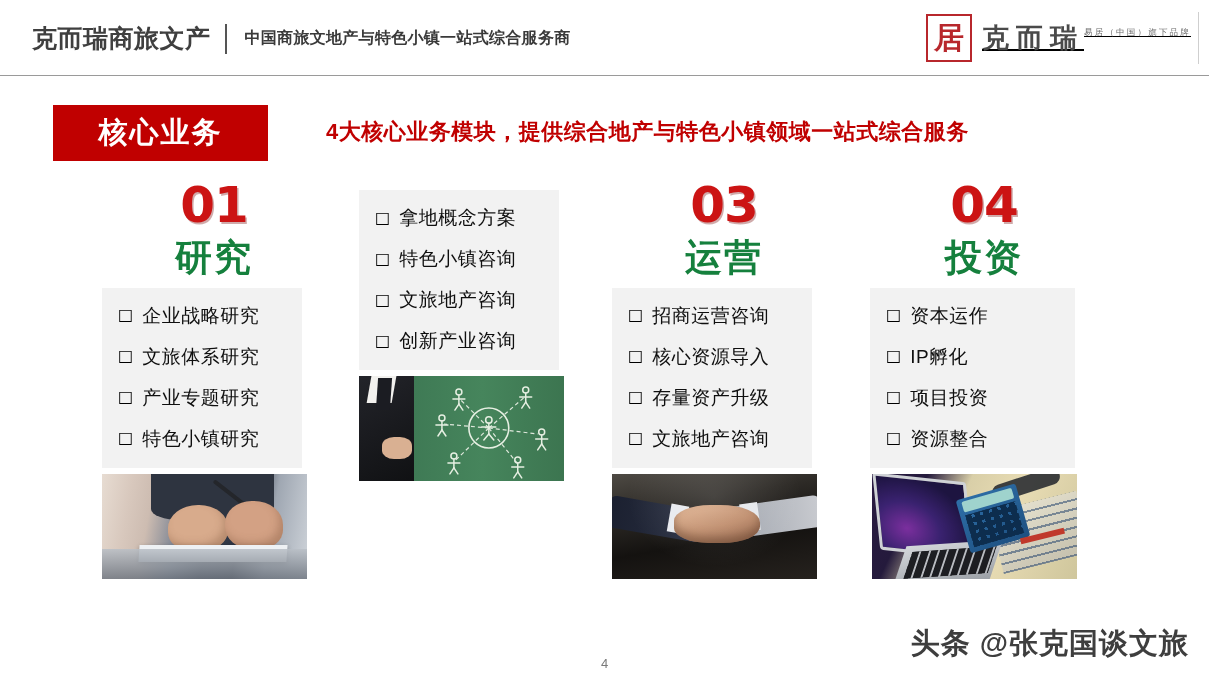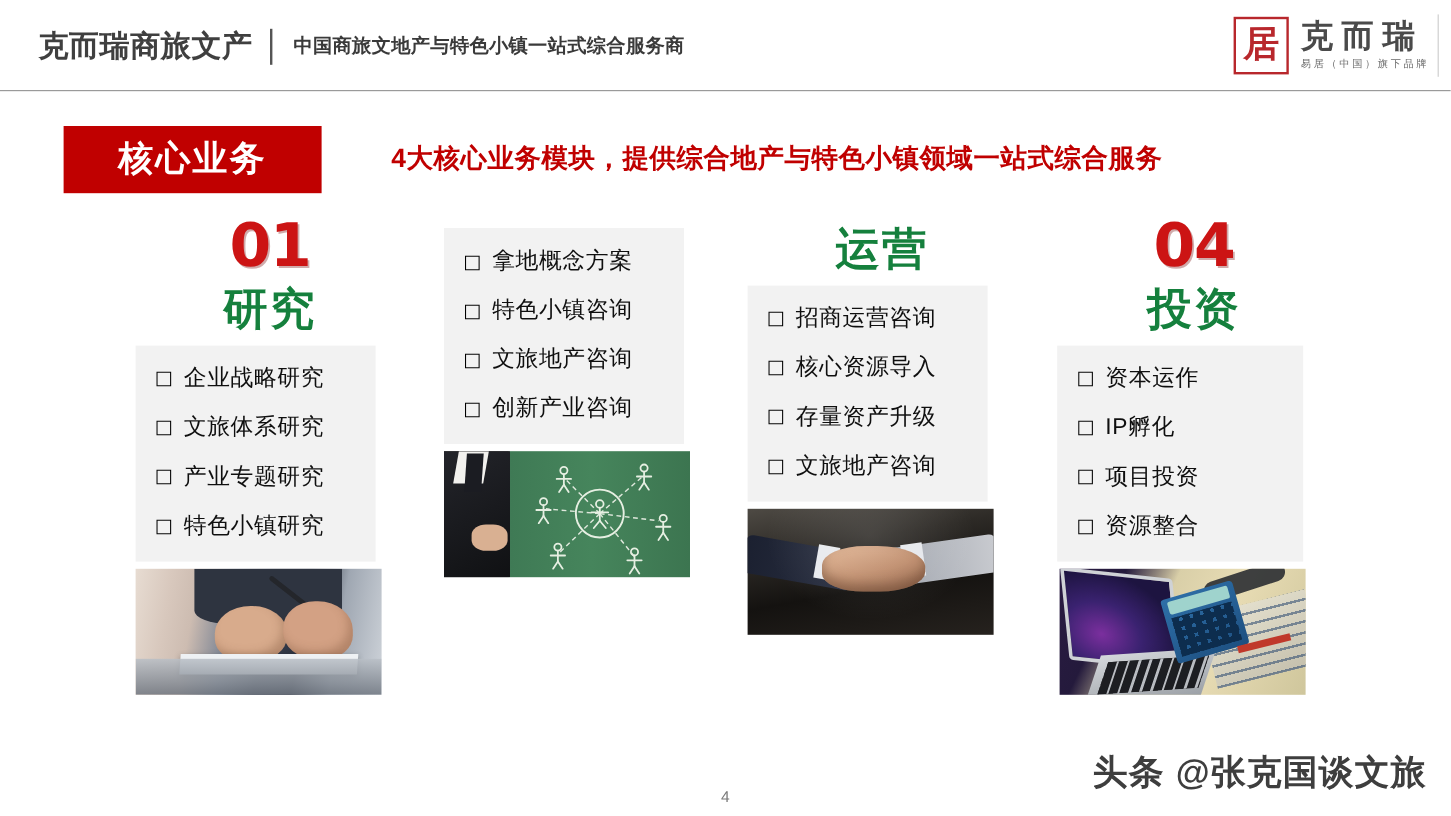--- a/index.html
+++ b/index.html
@@ -42,21 +42,21 @@
   }
   .logo-seal {
     width:46px; height:48px; border:2.5px solid #b8272c;
     display:flex; align-items:center; justify-content:center;
     background:#ffffff; position:relative;
   }
   .logo-seal-inner {
     font-size:30px; font-weight:bold; color:#b8272c;
     line-height:1; font-family:"DejaVu Serif","Liberation Serif",serif;
   }
-  .logo-text-block { display:flex; flex-direction:column; }
+  .logo-text-block { display:flex; flex-direction:row;text-decoration:underline; }
   .logo-name {
     font-size:27px; font-weight:bold; color:#4a4a4a;
     letter-spacing:7px; line-height:1.05;
   }
   .logo-tagline {
     font-size:8.5px; color:#6a6a6a; letter-spacing:2.2px;
     margin-top:3px;
   }
   .logo-divider {
     position:absolute; right:10px; top:12px;
@@ -75,21 +75,21 @@
     color:#ffffff; font-size:29px; font-weight:bold; letter-spacing:2px;
   }
   .headline {
     position:absolute; left:308px; top:12px;
     font-size:22px; font-weight:bold; color:#c00000;
     letter-spacing:0.5px; white-space:nowrap;
   }
 
   
   .columns {
-    position:absolute; left:11px; top:180px; width:1026px; height:440px;
+    position:absolute; left:0; top:180px; width:1026px; height:440px;
   }
   .col { position:absolute; top:0; width:252px; }
   .col-0 { left:88px; }
   .col-1 { left:345px; }
   .col-2 { left:598px; }
   .col-3 { left:858px; }
 
   .col-num {
     text-align:center;
     font-size:50px; font-weight:bold; color:#cc1414;
@@ -316,20 +316,21 @@
             <line x1="104" y1="87" x2="104" y2="96"></line>
             <line x1="98" y1="91" x2="110" y2="91"></line>
             <line x1="104" y1="96" x2="100" y2="102"></line>
             <line x1="104" y1="96" x2="108" y2="102"></line>
         </g>
       </svg>
     </div>
   </div>
 
   <div class="col col-2">
+    <div class="col-num">03</div>
     <div class="col-title">运营</div>
     <div class="list-box">
       <div class="list-item">
         <span class="bullet">□</span>
         <span class="list-label">招商运营咨询</span>
       </div>
       <div class="list-item">
         <span class="bullet">□</span>
         <span class="list-label">核心资源导入</span>
       </div>

